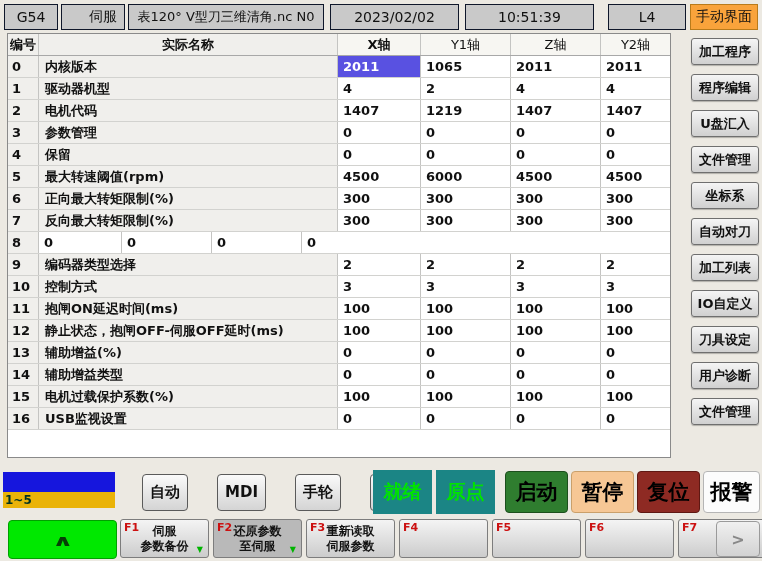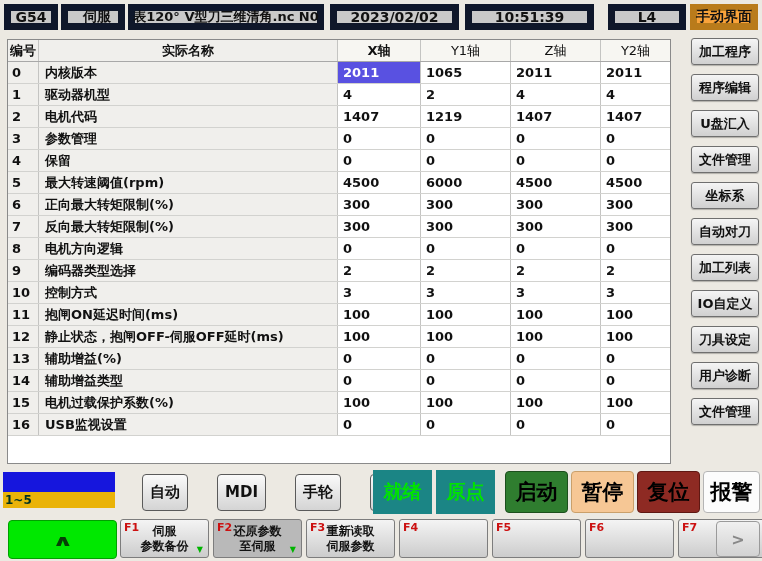--- a/index.html
+++ b/index.html
@@ -1,32 +1,32 @@
 <!DOCTYPE html>
 <html><head>
 <meta charset="utf-8">
 <style>
   html,body{margin:0;padding:0;}
   body{width:762px;height:561px;position:relative;background:#ece9e2;
        font-family:"DejaVu Sans","Liberation Sans",sans-serif;overflow:hidden;color:#111;}
 
   
-  .seg{position:absolute;top:4px;height:26px;background:#c9c9c9;border:7px solid #0f172a;
+  .seg{position:absolute;top:4px;height:26px;background:#c9c9c9;border:1px solid #0f172a;
        box-sizing:border-box;display:flex;align-items:center;justify-content:center;
-       font-size:14px;font-weight:bold;white-space:nowrap;}
+       font-size:14px;font-weight:normal;white-space:nowrap;}
   #seg-g54{left:4px;width:54px;}
   #seg-mode{left:61px;width:64px;justify-content:flex-end;padding-right:7px;}
   #seg-file{left:128px;width:196px;font-size:13px;}
   #seg-date{left:330px;width:129px;}
   #seg-time{left:465px;width:129px;}
   #seg-line{left:608px;width:78px;}
   #seg-screen{left:690px;width:68px;background:#f9a33b;border-color:#b97b1b;}
 
   
-  #param-table{position:absolute;left:7px;top:39px;width:664px;height:425px;background:#fff;
+  #param-table{position:absolute;left:7px;top:33px;width:664px;height:425px;background:#fff;
        border:1px solid #8a8a8a;box-sizing:border-box;overflow:hidden;}
   .t-row{display:flex;height:22px;box-sizing:border-box;border-bottom:1px solid #d2d2cf;}
   .t-head{border-bottom:1px solid #a8a8a8;background:#f7f6f2;}
   .cell{box-sizing:border-box;border-right:1px solid #c4c4c2;display:flex;align-items:center;
        font-size:13px;overflow:hidden;white-space:nowrap;}
   .c0{width:31px;padding-left:4px;}
   .c1{flex:1;padding-left:6px;}
   .cv{width:83px;padding-left:5px;}
   .cv2{width:90px;padding-left:5px;}
   .cv3{width:90px;padding-left:5px;}
@@ -164,21 +164,20 @@
         <div class="t-row">
           <div class="cell c0">7</div>
           <div class="cell c1">反向最大转矩限制(%)</div>
           <div class="cell val cv">300</div>
           <div class="cell val cv2">300</div>
           <div class="cell val cv3">300</div>
           <div class="cell val cv4">300</div>
         </div>
         <div class="t-row">
           <div class="cell c0">8</div>
-          <div class="cell c1">电机方向逻辑</div>
           <div class="cell val cv">0</div>
           <div class="cell val cv2">0</div>
           <div class="cell val cv3">0</div>
           <div class="cell val cv4">0</div>
         </div>
         <div class="t-row">
           <div class="cell c0">9</div>
           <div class="cell c1">编码器类型选择</div>
           <div class="cell val cv">2</div>
           <div class="cell val cv2">2</div>

